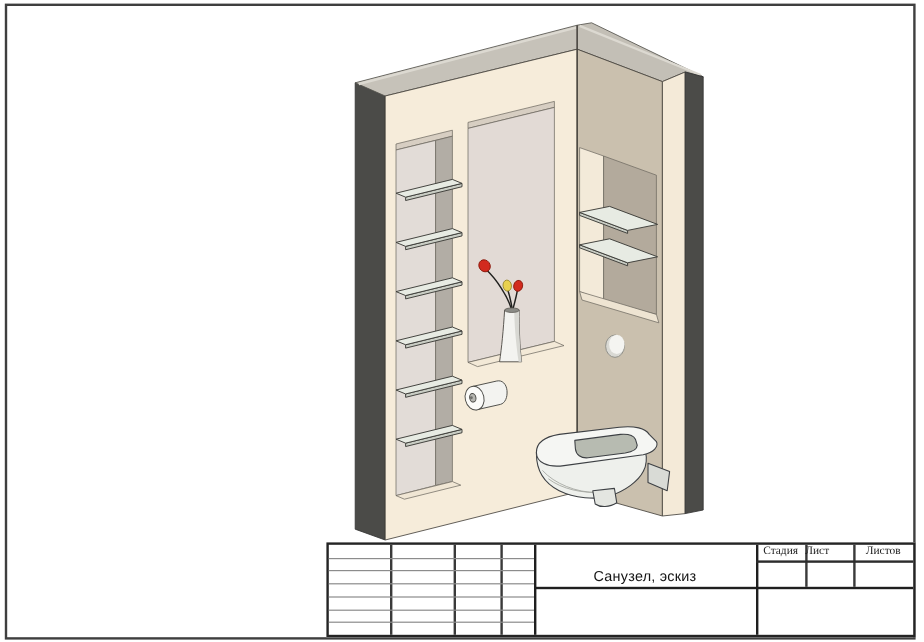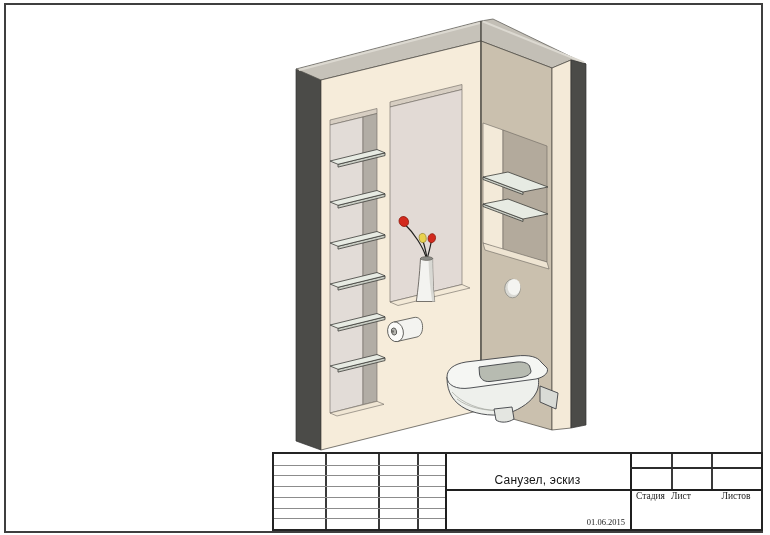--- a/index.html
+++ b/index.html
@@ -14,21 +14,21 @@
   .tb .ln{position:absolute;background:#555;}
   .cell{position:absolute;box-sizing:border-box;}
   .proj{left:171px;top:0;width:185px;height:51px;display:flex;
         align-items:center;justify-content:center;
         font-size:12px;letter-spacing:.2px;color:#141414;}
   .datecell{left:171px;top:35px;width:185px;height:40px;display:flex;
         align-items:flex-end;justify-content:flex-end;
         padding:0 5px 2px 0;font-family:"Liberation Serif",serif;
         font-size:8.5px;color:#222;}
   .hdr{top:0;height:13px;line-height:13px;text-align:center;
-       font-family:"Liberation Serif",serif;font-size:9.5px;color:#1c1c1c;margin-top:36px;}
+       font-family:"Liberation Serif",serif;font-size:9.5px;color:#1c1c1c;}
   .hdr-stage{left:356px;width:41px;}
   .hdr-sheet{left:397px;width:20px;text-align:center;}
   .hdr-sheets{left:437px;width:50px;}
 </style>
 </head>
 <body>
 
 <div class="frame"></div>
 
 <svg id="scene" width="770" height="535" viewBox="0 0 770 535">
@@ -168,23 +168,20 @@
 
   <div class="ln" style="left:356px;top:13px;width:131px;height:1.5px;background:#2c2c2c;"></div>
   <div class="ln" style="left:171px;top:35px;width:316px;height:2px;background:#1f1f1f;"></div>
 
   <div class="cell" style="left:0;top:0;width:171px;height:75px;"></div>
 
   <div class="cell proj">
     <span>Санузел, эскиз</span>
   </div>
 
-  <div class="cell datecell">
-    <span>01.06.2015</span>
-  </div>
 
   <div class="cell hdr hdr-stage">Стадия</div>
   <div class="cell hdr hdr-sheet">Лист</div>
   <div class="cell hdr hdr-sheets">Листов</div>
 
   <div class="cell" style="left:356px;top:13px;width:41px;height:22px;"></div>
   <div class="cell" style="left:397px;top:13px;width:40px;height:22px;"></div>
   <div class="cell" style="left:437px;top:13px;width:50px;height:22px;"></div>
   <div class="cell" style="left:356px;top:37px;width:131px;height:38px;"></div>
 </div>

